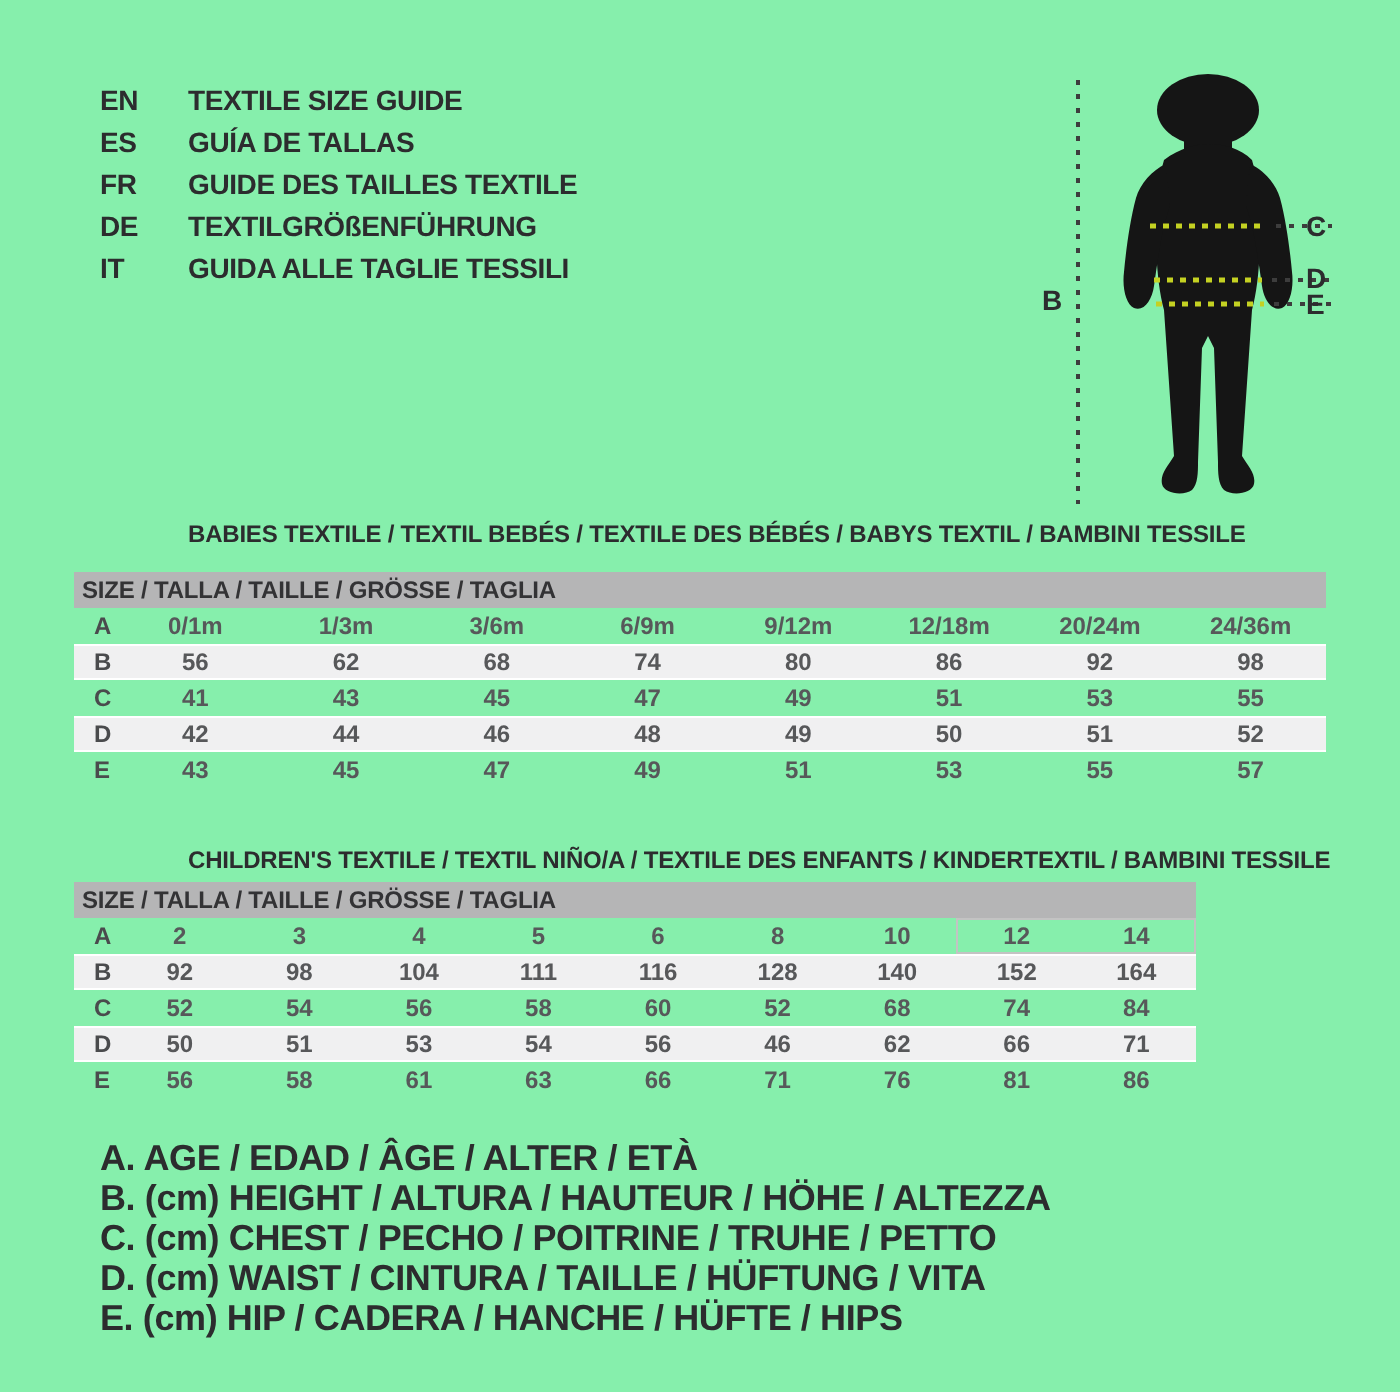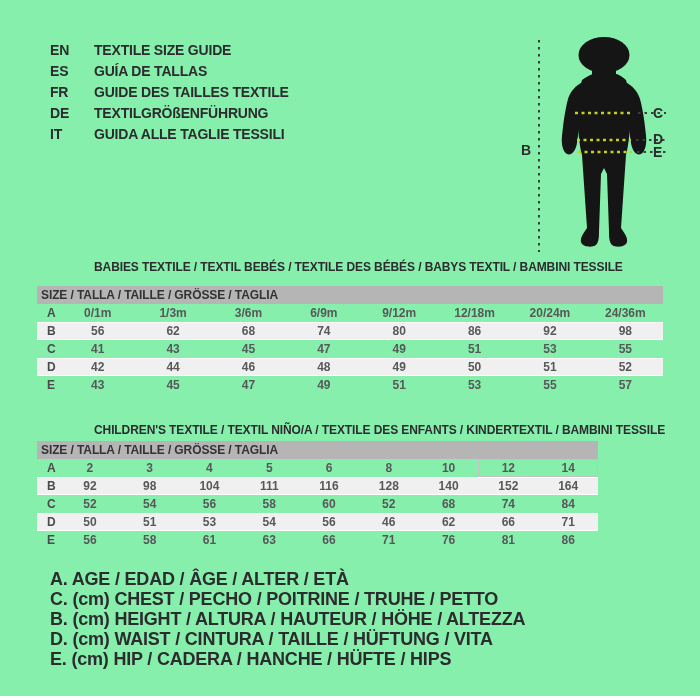--- a/index.html
+++ b/index.html
@@ -248,19 +248,19 @@
         <span class="t-cell">66</span>
         <span class="t-cell">71</span>
         <span class="t-cell">76</span>
         <span class="t-cell">81</span>
         <span class="t-cell">86</span>
       </div>
     </div>
 
   <div class="legend" id="legend">
       <div class="legend-line">A. AGE / EDAD / ÂGE / ALTER / ETÀ</div>
+      <div class="legend-line">B. (cm) HEIGHT / ALTURA / HAUTEUR / HÖHE / ALTEZZA</div>
       <div class="legend-line">C. (cm) CHEST / PECHO / POITRINE / TRUHE / PETTO</div>
-      <div class="legend-line">B. (cm) HEIGHT / ALTURA / HAUTEUR / HÖHE / ALTEZZA</div>
       <div class="legend-line">D. (cm) WAIST / CINTURA / TAILLE / HÜFTUNG / VITA</div>
       <div class="legend-line">E. (cm) HIP / CADERA / HANCHE / HÜFTE / HIPS</div>
     </div>
 
 </div>
 
 </body></html>

